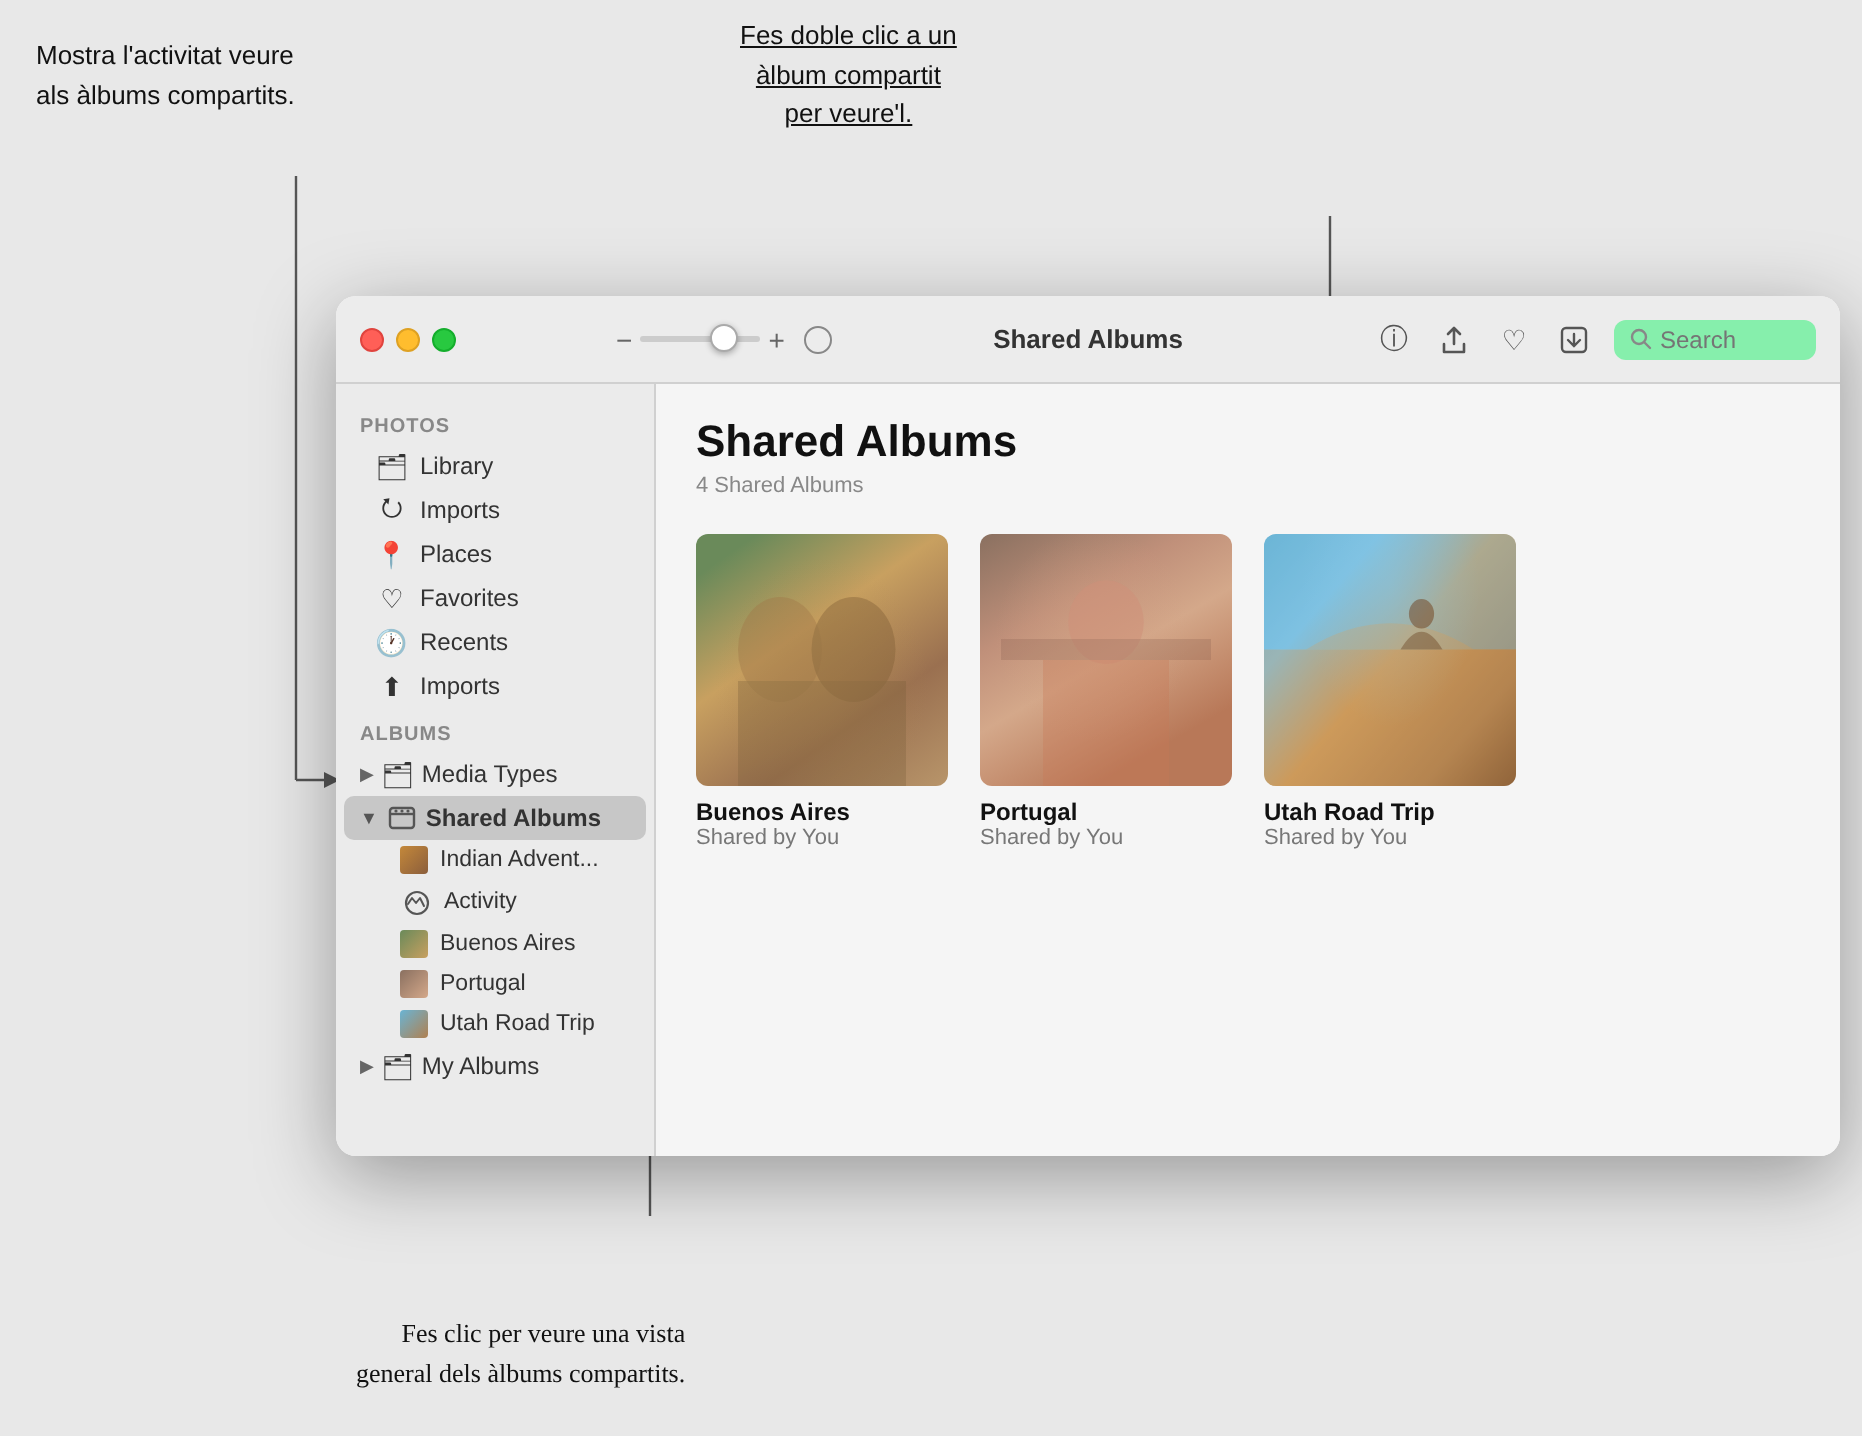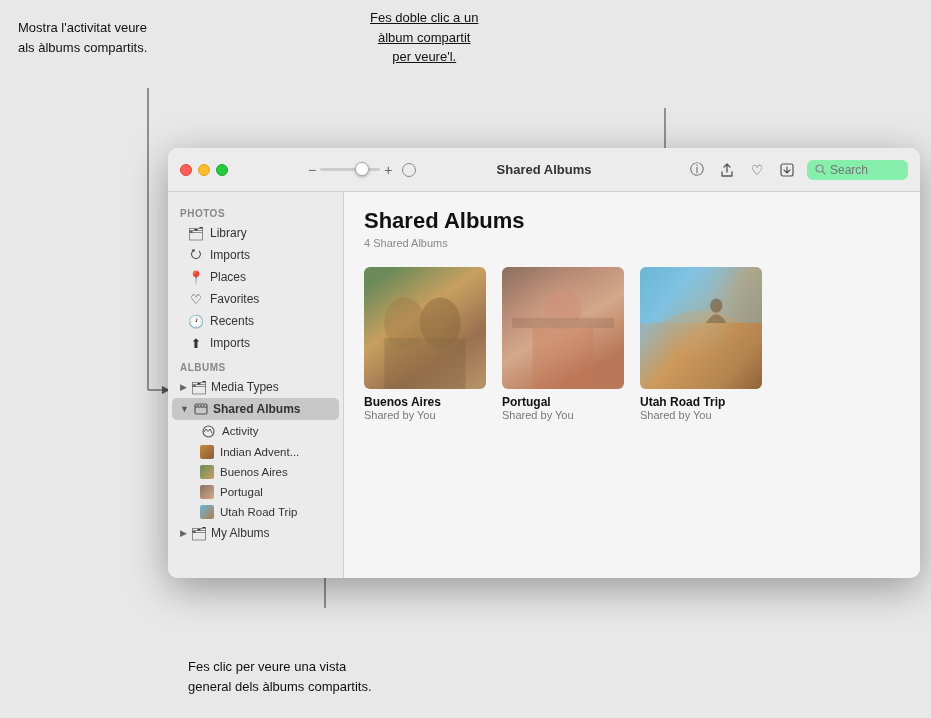--- a/index.html
+++ b/index.html
@@ -26,23 +26,24 @@
     }
     .callout-topcenter {
       top: 8px;
       left: 370px;
       text-align: center;
       max-width: 220px;
       text-decoration: underline;
     }
     .callout-bottom {
       bottom: 22px;
-      left: 188px;
-      text-align: left;
+      left: 178px;
+      text-align: right;
       max-width: 280px;
+      font-family: Liberation Serif, serif;
     }
 
     
     .window {
       position: absolute;
       top: 148px;
       left: 168px;
       width: 752px;
       height: 430px;
       background: #f5f5f5;
@@ -168,21 +169,21 @@
 
     
     .window-body {
       display: flex;
       flex: 1;
       overflow: hidden;
     }
 
     
     .sidebar {
-      width: 176px;
+      width: 160px;
       background: #ebebeb;
       border-right: 1px solid #d0d0d0;
       padding: 8px 0;
       overflow-y: auto;
       flex-shrink: 0;
     }
     .sidebar-section-label {
       font-size: 10px;
       font-weight: 700;
       color: #888;
@@ -451,31 +452,31 @@
               <path d="M1 5h12" stroke="#555" stroke-width="1.2"></path>
               <circle cx="4" cy="3.5" r="0.8" fill="#555"></circle>
               <circle cx="7" cy="3.5" r="0.8" fill="#555"></circle>
               <circle cx="10" cy="3.5" r="0.8" fill="#555"></circle>
             </svg>
         </span>
         <span>Shared Albums</span>
       </div>
 
       <div class="sidebar-item sidebar-subitem">
+        <span class="sidebar-item-icon" style="width:14px;height:14px;border-radius:2px;background:linear-gradient(135deg,#c4883a,#8b5e3c);"></span>
+        <span>Indian Advent...</span>
+      </div>
+      <div class="sidebar-item sidebar-subitem">
         <span class="sidebar-item-icon">
           <svg width="13" height="13" viewBox="0 0 13 13" fill="none">
               <circle cx="6.5" cy="6.5" r="5.5" stroke="#555" stroke-width="1.1"></circle>
               <path d="M2 7l2-3 2 2.5L8 4l2 4" stroke="#555" stroke-width="1" stroke-linecap="round" stroke-linejoin="round"></path>
             </svg>
         </span>
         <span>Activity</span>
-      </div>
-      <div class="sidebar-item sidebar-subitem">
-        <span class="sidebar-item-icon" style="width:14px;height:14px;border-radius:2px;background:linear-gradient(135deg,#c4883a,#8b5e3c);"></span>
-        <span>Indian Advent...</span>
       </div>
       <div class="sidebar-item sidebar-subitem">
         <span class="sidebar-item-icon" style="width:14px;height:14px;border-radius:2px;background:linear-gradient(135deg,#6a8a5a,#c8a060);"></span>
         <span>Buenos Aires</span>
       </div>
       <div class="sidebar-item sidebar-subitem">
         <span class="sidebar-item-icon" style="width:14px;height:14px;border-radius:2px;background:linear-gradient(135deg,#8a7060,#d4a88a);"></span>
         <span>Portugal</span>
       </div>
       <div class="sidebar-item sidebar-subitem">

